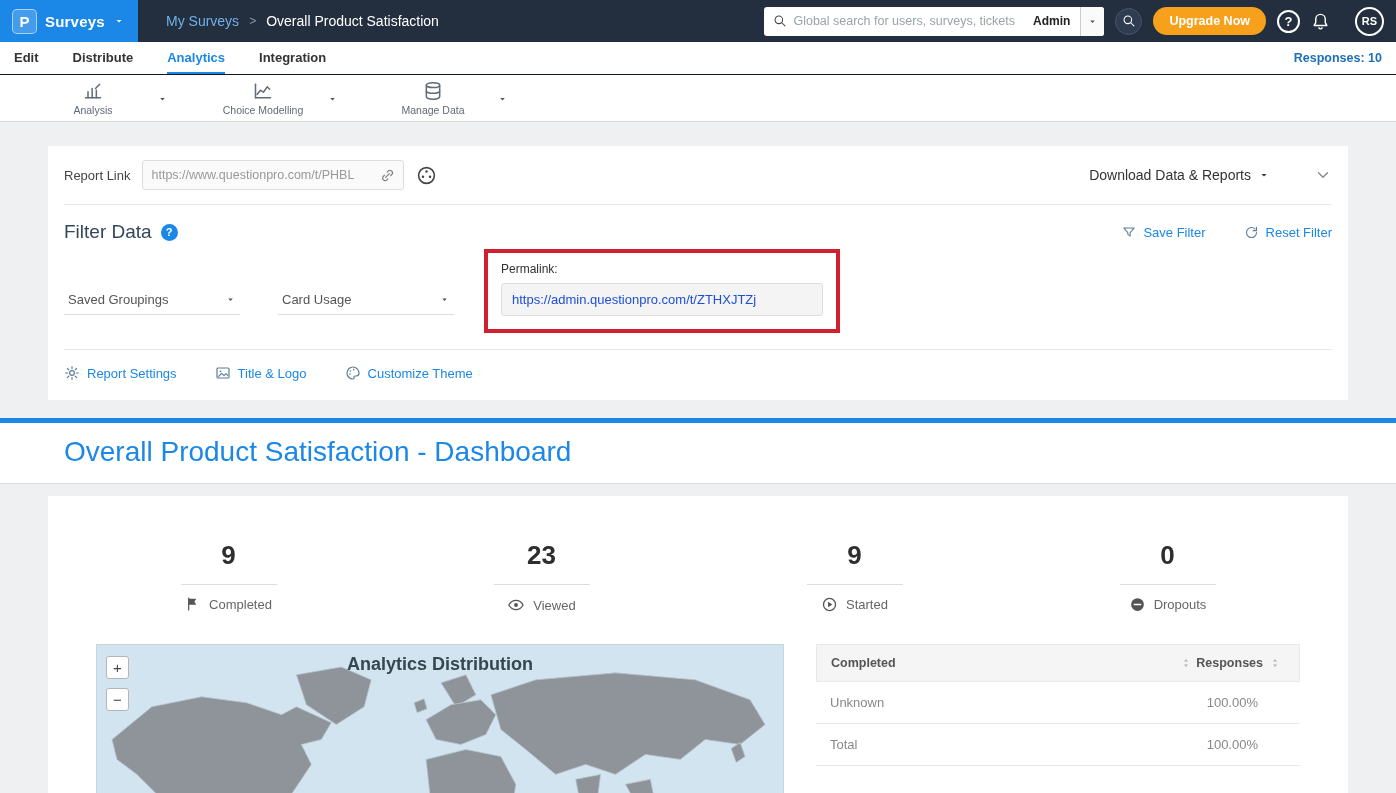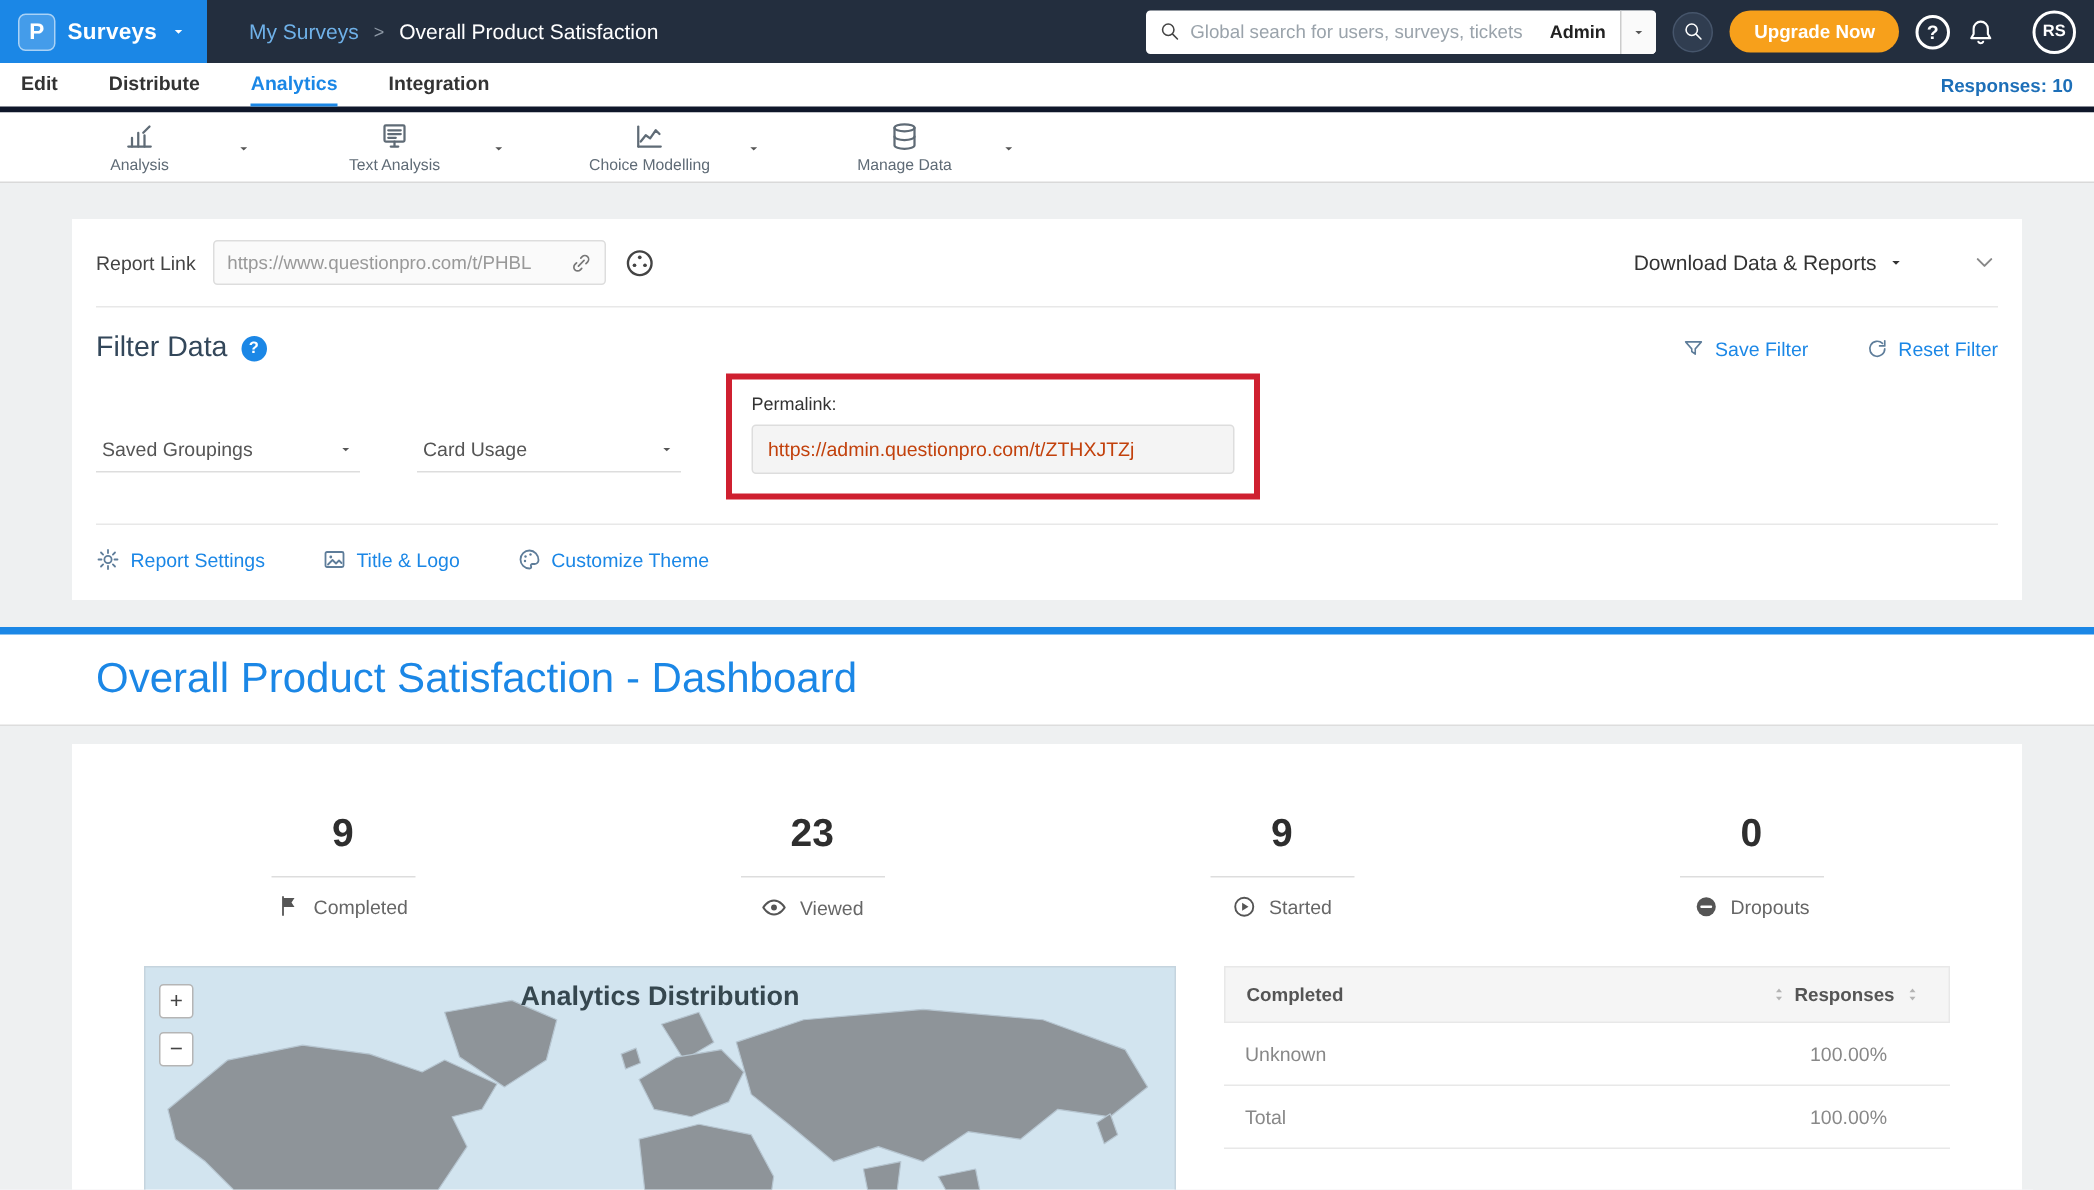--- a/index.html
+++ b/index.html
@@ -32,21 +32,21 @@
                    display:flex; align-items:center; justify-content:center; cursor:pointer; flex:none; }
   .upgrade-btn { background:#f7a01b; color:#fff; border:none; border-radius:15px; height:28px; padding:0 16px;
                  font-size:12.5px; font-weight:bold; font-family:inherit; cursor:pointer; }
   .help-circle { width:23px; height:23px; border-radius:50%; border:2px solid #fff; color:#fff; font-size:13px; font-weight:bold;
                  display:flex; align-items:center; justify-content:center; cursor:pointer; }
   .bell { color:#fff; cursor:pointer; display:flex; }
   .avatar { width:29px; height:29px; border-radius:50%; border:2px solid #fff; color:#fff; font-size:11px; font-weight:bold;
             display:flex; align-items:center; justify-content:center; margin-left:14px; cursor:pointer; }
 
   
-  .navrow { height:33px; background:#fff; display:flex; align-items:stretch; padding:0 14px; border-bottom:4px solid #0f172a; }
+  .navrow { height:33px; background:#fff; display:flex; align-items:stretch; padding:0 14px; border-bottom:1px solid #0f172a; }
   .navtab { display:flex; align-items:center; font-size:13px; font-weight:bold; color:#333; margin-right:34px; cursor:pointer; border-bottom:2px solid transparent; }
   .navtab.active { color:#1b87e6; border-bottom-color:#1b87e6; }
   .responses { margin-left:auto; display:flex; align-items:center; font-size:12.5px; font-weight:bold; color:#1d6fb8; }
 
   
   .toolbar { height:47px; background:#fff; border-bottom:1px solid #d9d9d9; display:flex; padding-left:8px; }
   .tool-item { width:170px; height:47px; position:relative; display:flex; flex-direction:column; align-items:center; justify-content:center;
                gap:3px; color:#5f6b76; cursor:pointer; }
   .tool-item.active { background:#e4e4e4; border-right:1px solid #d2d2d2; }
   .tool-item.active .tool-label { color:#7b93a8; }
@@ -79,21 +79,21 @@
   .blue-link { display:flex; align-items:center; gap:7px; font-size:13px; color:#1b87e6; cursor:pointer; }
   .blue-link .ic { color:#5e7d9a; }
 
   .row-filter-controls { display:flex; align-items:flex-start; padding:2px 0 16px; }
   .select { width:176px; display:flex; align-items:center; justify-content:space-between; padding:7px 4px;
             font-size:13px; color:#555; border-bottom:1px solid #ddd; cursor:pointer; margin-top:36px; }
   .select + .select { margin-left:38px; }
   .permalink-box { margin-left:30px; border:4px solid #cf2030; padding:9px 13px 13px; width:356px; background:#fff; }
   .permalink-box .plabel { font-size:12px; color:#333; margin-bottom:7px; }
   .permalink-box input { width:100%; height:33px; background:#f4f4f4; border:1px solid #ddd; border-radius:3px;
-                         font-size:13px; color:#c2410c; padding:0 10px; font-family:inherit; outline:none; }
+                         font-size:13px; color:#1d4ed8; padding:0 10px; font-family:inherit; outline:none; }
 
   .row-footer-links { display:flex; align-items:center; gap:38px; padding:15px 0 19px; }
 
   
   .title-band { margin-top:18px; background:#fff; border-top:5px solid #1b87e6; border-bottom:1px solid #ddd; padding:13px 64px 15px; }
   .page-title { font-size:28px; font-weight:500; color:#1b87e6; }
 
   
   .dash-card { margin-top:12px; padding:44px 24px 0; min-height:560px; }
   .stats-row { display:flex; }
@@ -177,31 +177,20 @@
 </nav>
 
 <nav class="toolbar">
   <div class="tool-item">
     <svg class="ic" width="22" height="20" viewBox="0 0 24 24" stroke-width="1.4">
         <path d="M3 20h18"></path>
         <path d="M6 20v-7M11 20V9M16 20v-9"></path>
         <path d="M15 9l5-5"></path>
       </svg>
     <span class="tool-label">Analysis</span>
-    <svg class="ic tool-caret" width="11" height="11" viewBox="0 0 24 24">
-        <path class="f" d="M7 10l5 5 5-5z"></path>
-      </svg>
-  </div>
-  <div class="tool-item">
-    <svg class="ic" width="22" height="20" viewBox="0 0 24 24" stroke-width="1.4">
-        <rect x="4" y="3" width="16" height="13" rx="1"></rect>
-        <path d="M7 7h10M7 10h10M7 13h6"></path>
-        <path d="M12 16v4M9 20h6"></path>
-      </svg>
-    <span class="tool-label">Text Analysis</span>
     <svg class="ic tool-caret" width="11" height="11" viewBox="0 0 24 24">
         <path class="f" d="M7 10l5 5 5-5z"></path>
       </svg>
   </div>
   <div class="tool-item">
     <svg class="ic" width="22" height="20" viewBox="0 0 24 24" stroke-width="1.4">
         <path d="M3 20h18"></path>
         <path d="M3 20V4"></path>
         <path d="M5 16l4-5 3.5 2.5L17 7l3 3"></path>
       </svg>

